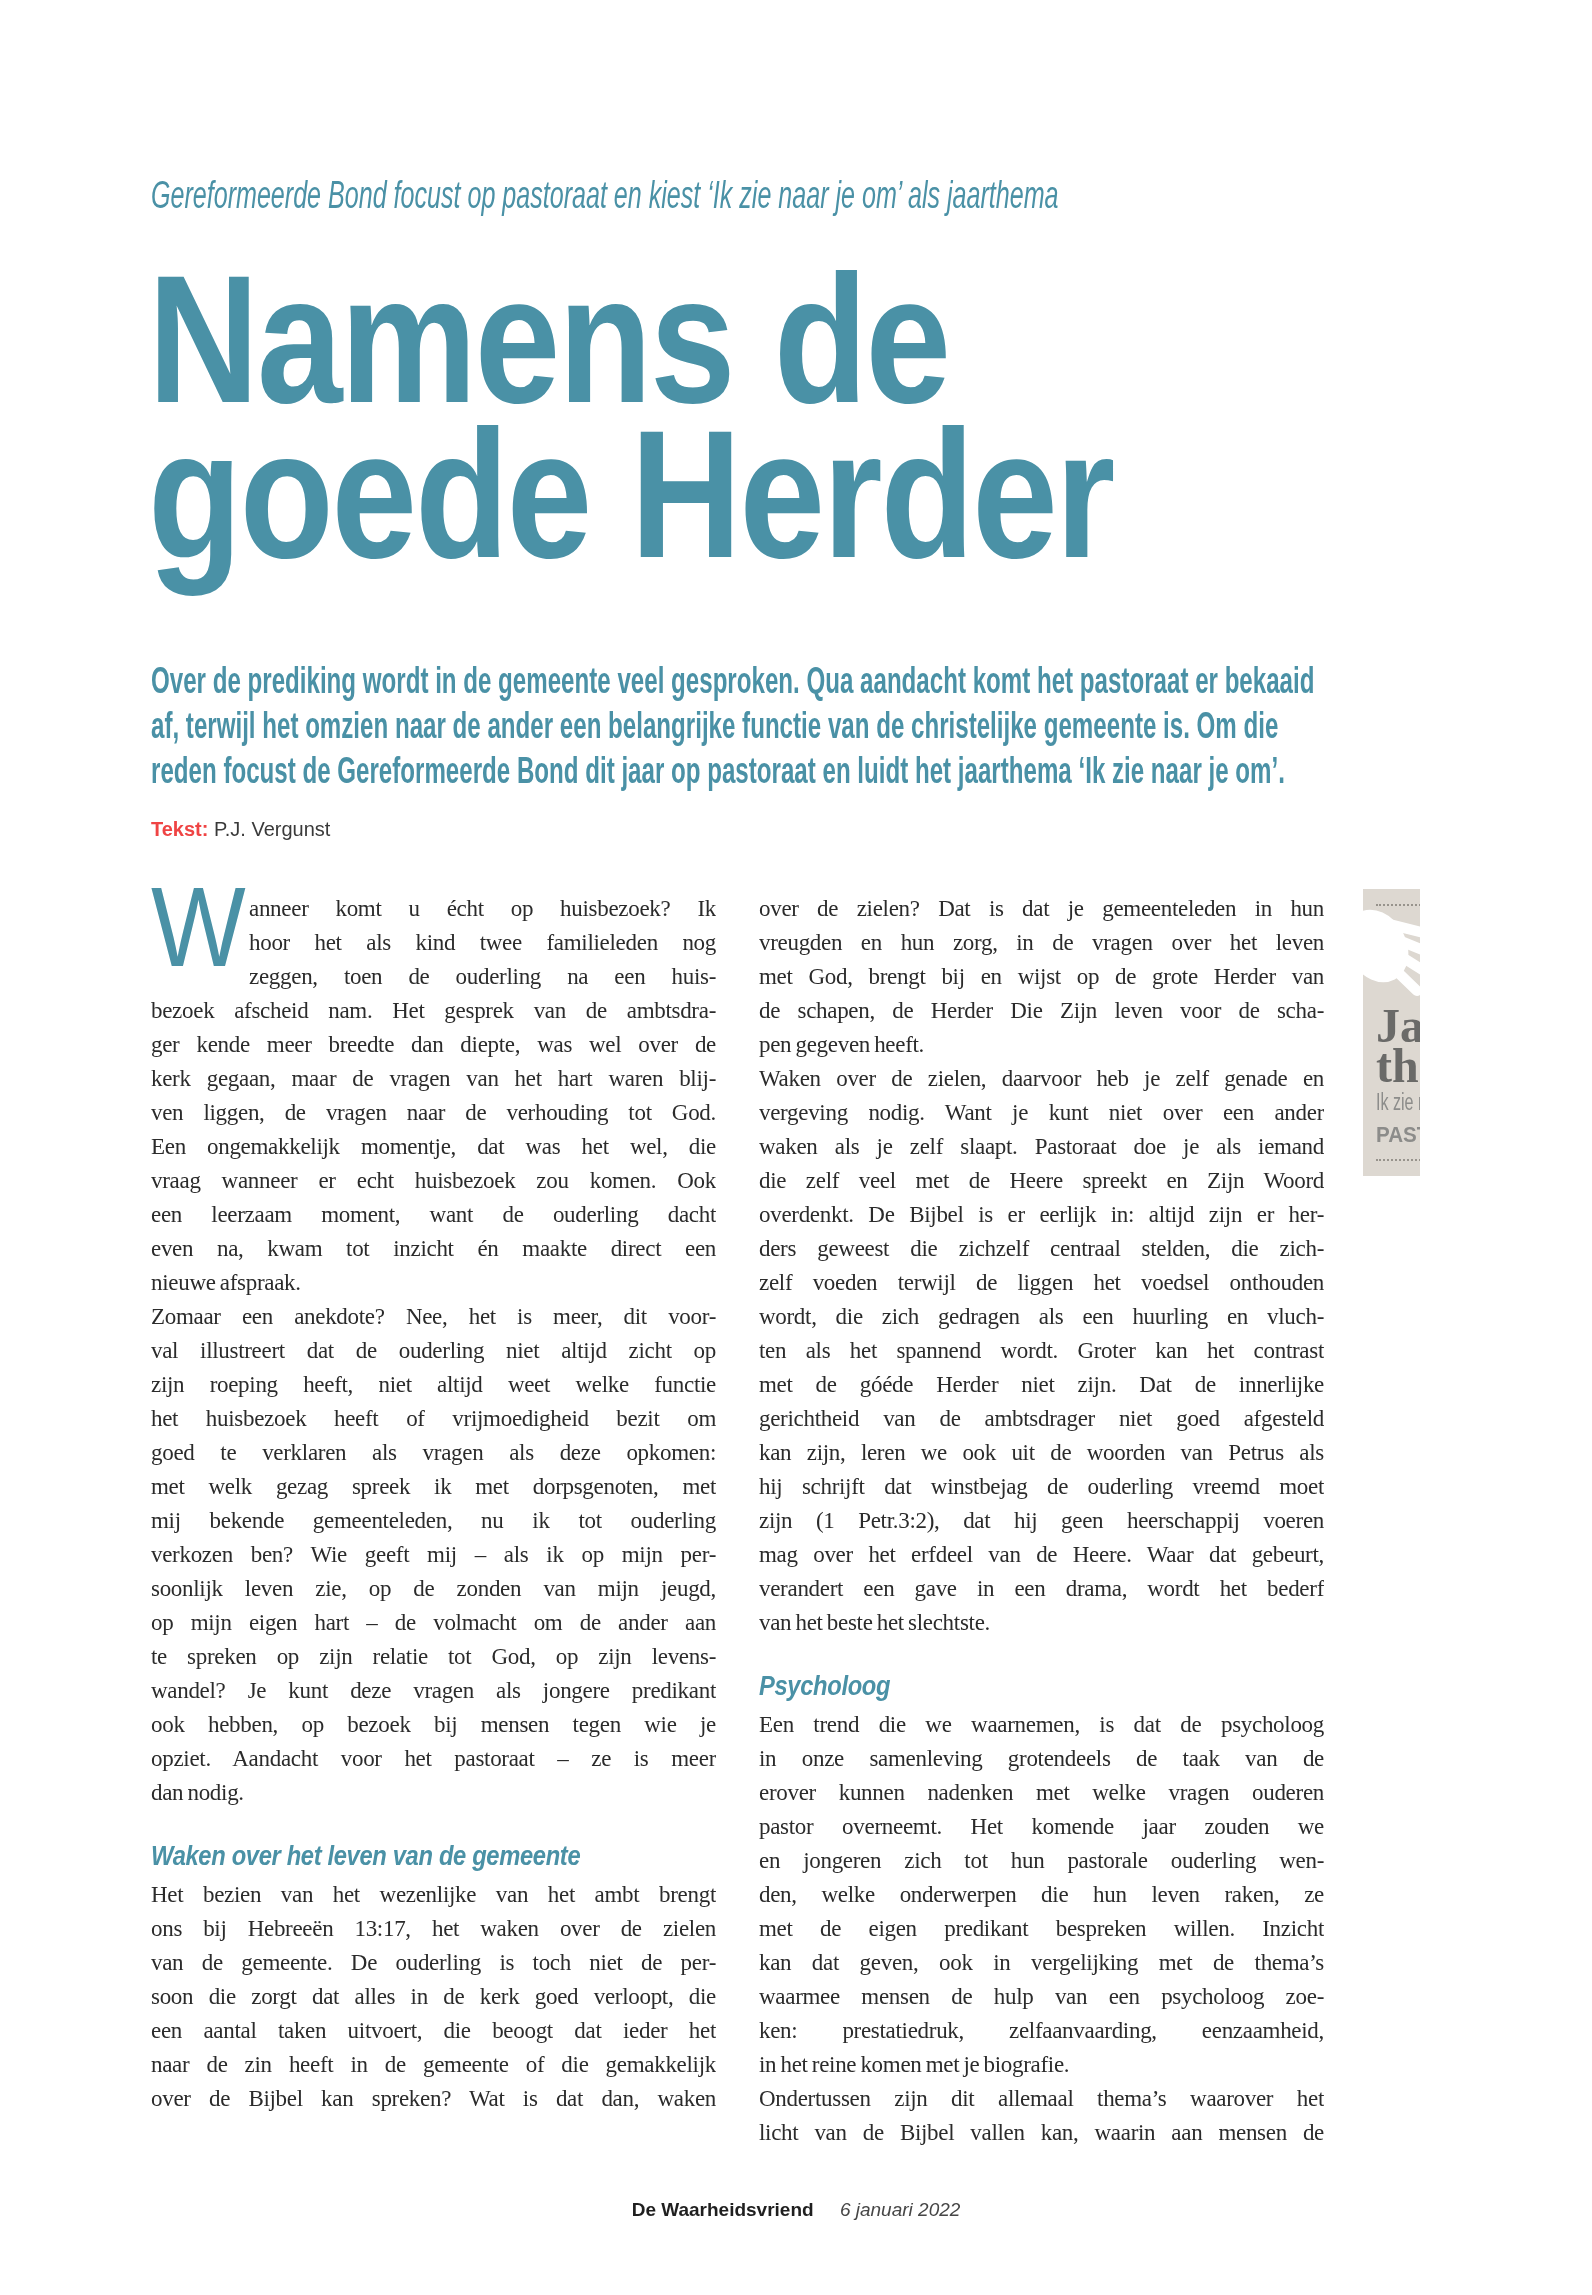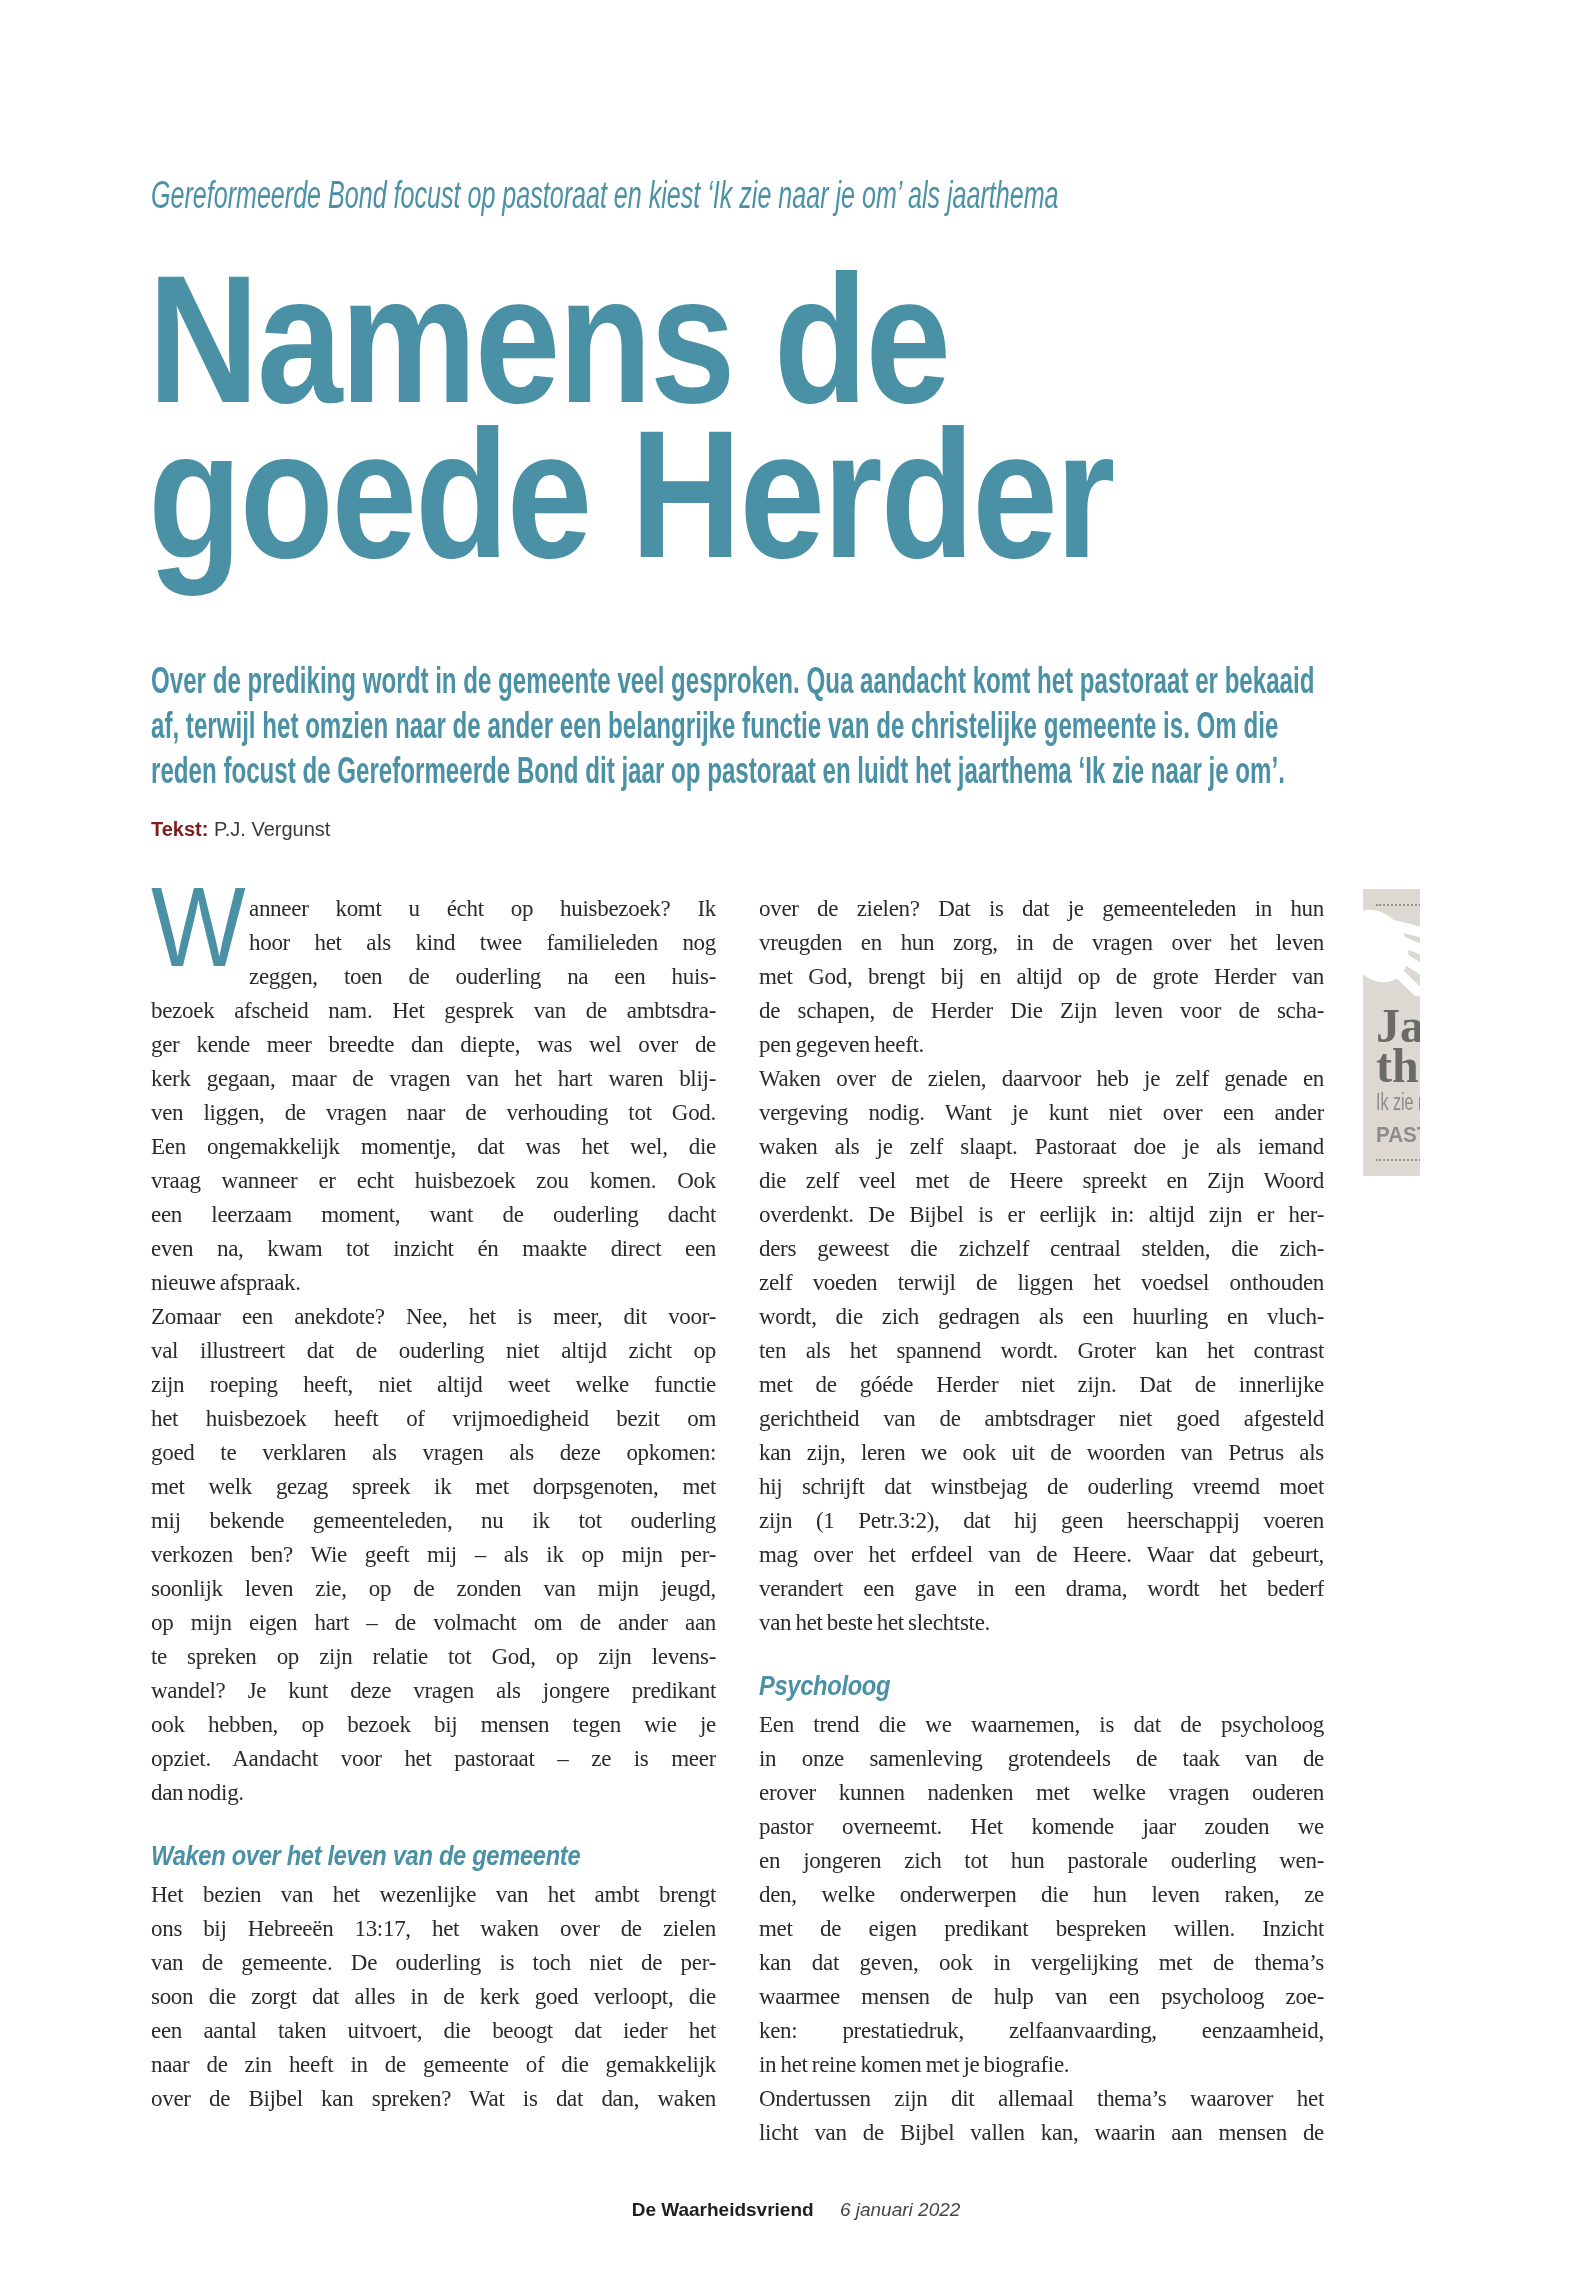--- a/index.html
+++ b/index.html
@@ -13,21 +13,21 @@
   .title{position:absolute;left:148px;top:262px;color:var(--accent);font-weight:700;
          font-size:181px;line-height:155px;letter-spacing:-2.6px;}
   .title .tline{display:block;white-space:nowrap;transform:scaleX(0.85);transform-origin:left top;}
 
   .intro{position:absolute;left:151px;top:658px;}
   .intro .iline{display:block;height:45px;line-height:45px;font-weight:700;font-size:36px;
                 color:var(--accent);white-space:nowrap;transform:scaleX(0.67);
                 transform-origin:left top;}
 
   .byline{position:absolute;left:151px;top:818px;font-size:20px;color:#3a3a3a;}
-  .byline b{color:#7f1d1d;margin-top:32px;}
+  .byline b{color:#ef4444;margin-top:32px;}
 
   .col{position:absolute;top:892px;width:565px;font-family:"Liberation Serif",serif;
        font-size:23px;line-height:34px;color:#2b2b2b;letter-spacing:-0.3px;word-spacing:-1.3px;}
   .col-left{left:151px;}
   .col-right{left:759px;}
   .para{position:relative;margin:0;}
   .line{height:34px;overflow:hidden;text-align:justify;text-align-last:justify;position:relative;}
   .line.pend{text-align-last:left;}
   .line.indent{padding-left:98px;}
   .dropcap{position:absolute;left:0;top:-7.8px;font-family:"Liberation Sans",sans-serif;
@@ -118,21 +118,21 @@
         <div class="line">soon die zorgt dat alles in de kerk goed verloopt, die</div>
         <div class="line">een aantal taken uitvoert, die beoogt dat ieder het</div>
         <div class="line">naar de zin heeft in de gemeente of die gemakkelijk</div>
         <div class="line">over de Bijbel kan spreken? Wat is dat dan, waken</div>
       </div>
     </div>
   <div class="col col-right">
       <div class="para">
         <div class="line">over de zielen? Dat is dat je gemeenteleden in hun</div>
         <div class="line">vreugden en hun zorg, in de vragen over het leven</div>
-        <div class="line">met God, brengt bij en altijd op de grote Herder van</div>
+        <div class="line">met God, brengt bij en wijst op de grote Herder van</div>
         <div class="line">de schapen, de Herder Die Zijn leven voor de scha-</div>
         <div class="line pend">pen gegeven heeft.</div>
         <div class="line">Waken over de zielen, daarvoor heb je zelf genade en</div>
         <div class="line">vergeving nodig. Want je kunt niet over een ander</div>
         <div class="line">waken als je zelf slaapt. Pastoraat doe je als iemand</div>
         <div class="line">die zelf veel met de Heere spreekt en Zijn Woord</div>
         <div class="line">overdenkt. De Bijbel is er eerlijk in: altijd zijn er her-</div>
         <div class="line">ders geweest die zichzelf centraal stelden, die zich-</div>
         <div class="line">zelf voeden terwijl de liggen het voedsel onthouden</div>
         <div class="line">wordt, die zich gedragen als een huurling en vluch-</div>

